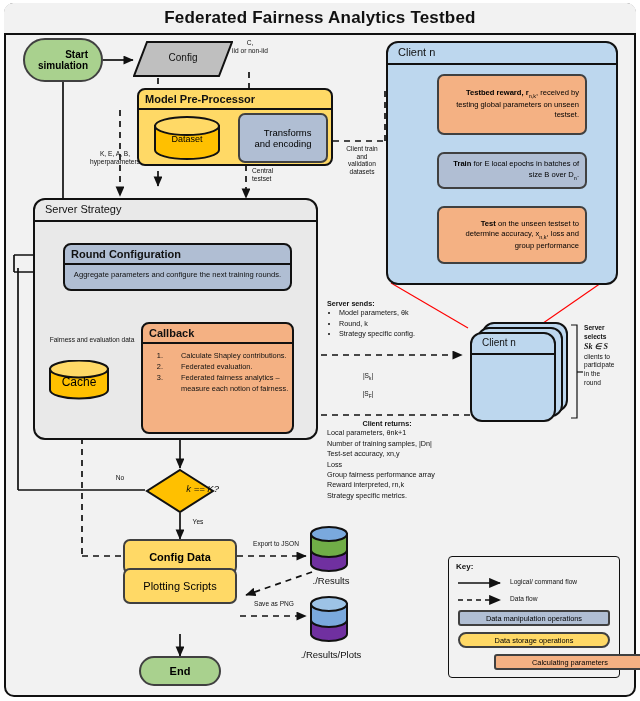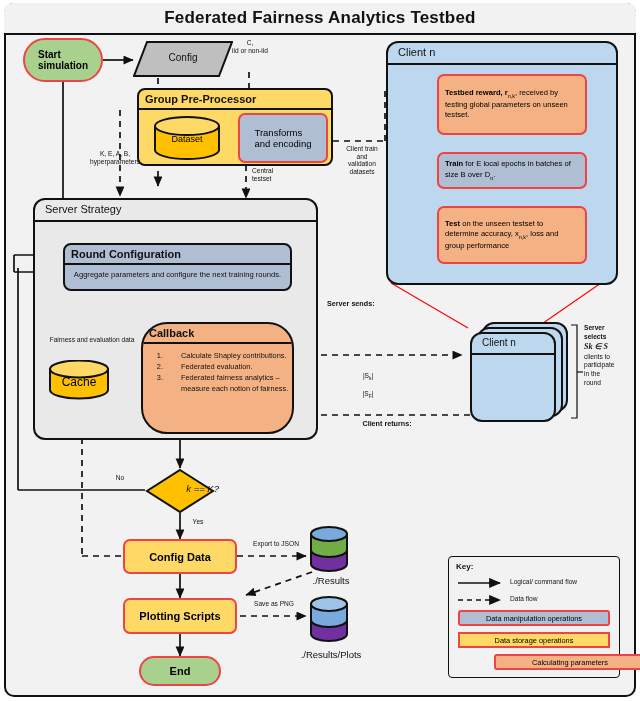--- a/index.html
+++ b/index.html
@@ -1,21 +1,21 @@
 <!DOCTYPE html>
 <html><head>
 <meta charset="utf-8">
 <style>
   html,body{margin:0;padding:0;background:#ffffff;}
   body{font-family:"Liberation Sans",sans-serif;}
   #stage{position:relative;width:640px;height:701px;overflow:hidden;background:#fff;}
   .frame{position:absolute;left:4px;top:3px;width:632px;height:694px;border:2px solid #111;border-radius:10px;background:#f2f2f2;box-sizing:border-box;}
   .title{position:absolute;left:4px;top:3px;width:632px;height:32px;display:flex;align-items:center;justify-content:center;
          font-size:17px;font-weight:bold;color:#111;letter-spacing:.2px;border-bottom:2px solid #111;box-sizing:border-box;background:#f2f2f2;border-radius:9px 9px 0 0;}
-  .box{position:absolute;box-sizing:border-box;border:2px solid #ef4444;display:flex;align-items:center;justify-content:center;text-align:left;}
+  .box{position:absolute;box-sizing:border-box;border:2px solid #404040;display:flex;align-items:center;justify-content:center;text-align:right;}
   .lbl{position:absolute;color:#111;line-height:1.15;text-align:center;}
   .hdrbox{position:absolute;box-sizing:border-box;border:2px solid #111;border-radius:8px;overflow:hidden;}
   .hdrbox .hd{font-weight:bold;font-size:11px;padding:3px 6px;border-bottom:2px solid #111;color:#111;}
   .hdrbox .bd{font-size:7.6px;padding:5px 6px;color:#111;text-align:center;line-height:1.25;}
   .grp{position:absolute;box-sizing:border-box;border:2px solid #111;border-radius:12px;}
   .grp>.gt{position:absolute;top:3px;left:10px;font-weight:normal;font-size:11px;color:#111;}
   .grp>.gline{position:absolute;left:0;right:0;top:20px;border-top:2px solid #111;}
   svg.over{position:absolute;left:0;top:0;width:640px;height:701px;pointer-events:none;}
   .cyl{position:absolute;}
   .stadium{border-radius:999px;}
@@ -137,21 +137,21 @@
     <span style="position:absolute;left:0;top:12px;width:100px;text-align:center;font-size:10px;">Config</span>
   </div>
 
   <div class="lbl tiny" style="left:214px;top:39px;width:72px;white-space:pre-line;">C,
 iid or non-iid</div>
 
   <div class="lbl tiny" style="left:55px;top:150px;width:120px;white-space:pre-line;">K, E, A, B,
 hyperparameters</div>
 
   <div class="hdrbox" style="left:137px;top:88px;width:196px;height:78px;background:#ffd966;">
-    <div class="hd">Group Pre-Processor</div>
+    <div class="hd">Model Pre-Processor</div>
   </div>
   <div class="cyl" style="left:152px;top:116px;">
     <svg width="70" height="44" viewBox="0 0 70 44">
       <path d="M3,10 L3,34 a32,9 0 0 0 64,0 L67,10 z" fill="#ffc000" stroke="#111" stroke-width="2"></path>
       <ellipse cx="35" cy="10" rx="32" ry="9" fill="#ffd966" stroke="#111" stroke-width="2"></ellipse>
     </svg>
     <span style="position:absolute;left:0;top:18px;width:70px;text-align:center;font-size:9px;">Dataset</span>
   </div>
   <div class="box rr" style="left:238px;top:113px;width:90px;height:50px;background:#b0bed3;font-size:9.5px;">
     <span style="white-space:pre-line">Transforms
@@ -168,21 +168,21 @@
   <div class="grp" style="left:33px;top:198px;width:285px;height:242px;background:#e9e9e9;">
     <div class="gt">Server Strategy</div>
     <div class="gline"></div>
   </div>
 
   <div class="hdrbox" style="left:63px;top:243px;width:229px;height:48px;background:#b0bed3;">
     <div class="hd">Round Configuration</div>
     <div class="bd">Aggregate parameters and configure the next training rounds.</div>
   </div>
 
-  <div class="hdrbox" style="left:141px;top:322px;width:153px;height:112px;background:#f4b183;border-radius:26px;">
+  <div class="hdrbox" style="left:141px;top:322px;width:153px;height:112px;background:#f4b183;">
     <div class="hd">Callback</div>
     <ol class="cb" style="padding-top:6px;">
       <li>Calculate Shapley contributions.</li>
       <li>Federated evaluation.</li>
       <li>Federated fairness analytics – measure each notion of fairness.</li>
     </ol>
   </div>
 
   <div class="lbl tiny" style="left:47px;top:336px;width:90px;">Fairness and evaluation data</div>
   <div class="cyl" style="left:47px;top:360px;">
@@ -198,21 +198,21 @@
         <polygon points="35,2 68,23 35,44 2,23" fill="#ffc000" stroke="#111" stroke-width="2"></polygon>
       </svg>
     <span style="position:absolute;left:4px;top:16px;width:70px;text-align:right;font-size:9.5px;font-family:Liberation Sans, sans-serif;font-style:italic;">k == K?</span>
   </div>
   <div class="lbl tiny" style="left:108px;top:474px;width:24px;">No</div>
   <div class="lbl tiny" style="left:186px;top:518px;width:24px;">Yes</div>
 
   <div class="box rr" style="left:123px;top:539px;width:114px;height:35px;background:#ffd966;font-size:11px;font-weight:bold;">
     <span>Config Data</span>
   </div>
-  <div class="box rr" style="left:123px;top:598px;width:114px;height:36px;background:#ffd966;font-size:11px;font-weight:bold;">
+  <div class="box rr" style="left:123px;top:568px;width:114px;height:36px;background:#ffd966;font-size:11px;font-weight:normal;">
     <span>Plotting Scripts</span>
   </div>
   <div class="box stadium" style="left:139px;top:656px;width:82px;height:30px;background:#a9d18e;font-size:11px;font-weight:bold;">
     <span>End</span>
   </div>
 
   <div class="lbl tiny" style="left:242px;top:540px;width:68px;">Export to JSON</div>
   <div class="lbl tiny" style="left:244px;top:600px;width:60px;">Save as PNG</div>
 
   <div class="cyl" style="left:308px;top:526px;">
@@ -262,31 +262,45 @@
   <div class="grp" style="left:477px;top:327px;width:86px;height:90px;background:#bdd7ee;"></div>
   <div class="grp" style="left:470px;top:332px;width:86px;height:90px;background:#bdd7ee;">
     <div class="gt" style="font-size:10px;">
       <span>Client n</span>
     </div>
     <div class="gline" style="top:19px;"></div>
   </div>
 
   <div class="lbl" style="left:327px;top:300px;width:130px;text-align:left;">
     <div class="small" style="font-weight:bold;">Server sends:</div>
+    <ul class="pl">
+      <li>Model parameters, θk</li>
+      <li>Round, k</li>
+      <li>Strategy specific config.</li>
+    </ul>
   </div>
 
   <div class="lbl tiny" style="left:348px;top:372px;width:40px;">
     <span>|S</span><sub>k</sub>|
   </div>
   <div class="lbl tiny" style="left:348px;top:390px;width:40px;">
     <span>|S</span><sub>F</sub>|
   </div>
 
   <div class="lbl" style="left:327px;top:420px;width:150px;text-align:left;">
     <div class="small" style="font-weight:bold;text-align:center;width:120px;">Client returns:</div>
+    <ul class="plain">
+      <li>Local parameters, θnk+1</li>
+      <li>Number of training samples, |Dn|</li>
+      <li>Test-set accuracy, xn,y</li>
+      <li>Loss</li>
+      <li>Group fairness performance array</li>
+      <li>Reward interpreted, rn,k</li>
+      <li>Strategy specific metrics.</li>
+    </ul>
   </div>
 
   <div class="lbl tiny" style="left:584px;top:324px;width:50px;text-align:left;line-height:1.35;">
     <div style="font-weight:bold;">Server</div>
     <div style="font-weight:bold;">selects</div>
     <div style="font-weight:bold;font-family:'Liberation Serif',serif;font-style:italic;font-size:8px;">Sk ∈ S</div>
     <div>clients to</div>
     <div>participate</div>
     <div>in the</div>
     <div>round</div>
@@ -302,20 +316,20 @@
       <path d="M458,600 L500,600" stroke-dasharray="5,4" marker-end="url(#arL)"></path>
     </g>
   </svg>
 
   <div class="lbl tiny" style="left:510px;top:578px;width:110px;text-align:left;">Logical/ command flow</div>
   <div class="lbl tiny" style="left:510px;top:595px;width:110px;text-align:left;">Data flow</div>
 
   <div class="box rr" style="left:458px;top:610px;width:152px;height:16px;background:#b0bed3;font-size:7.4px;border-radius:3px;">
     <span>Data manipulation operations</span>
   </div>
-  <div class="box rr" style="left:458px;top:632px;width:152px;height:16px;background:#ffd966;font-size:7.4px;border-radius:0;">
+  <div class="box rr" style="left:458px;top:632px;width:152px;height:16px;background:#ffd966;font-size:7.4px;border-radius:8px;">
     <span>Data storage operations</span>
   </div>
   <div class="box rr" style="left:458px;top:654px;width:152px;height:16px;background:#f4b183;font-size:7.4px;border-radius:3px;margin-left:36px;">
     <span>Calculating parameters</span>
   </div>
 
 </div>
 
 </body></html>

